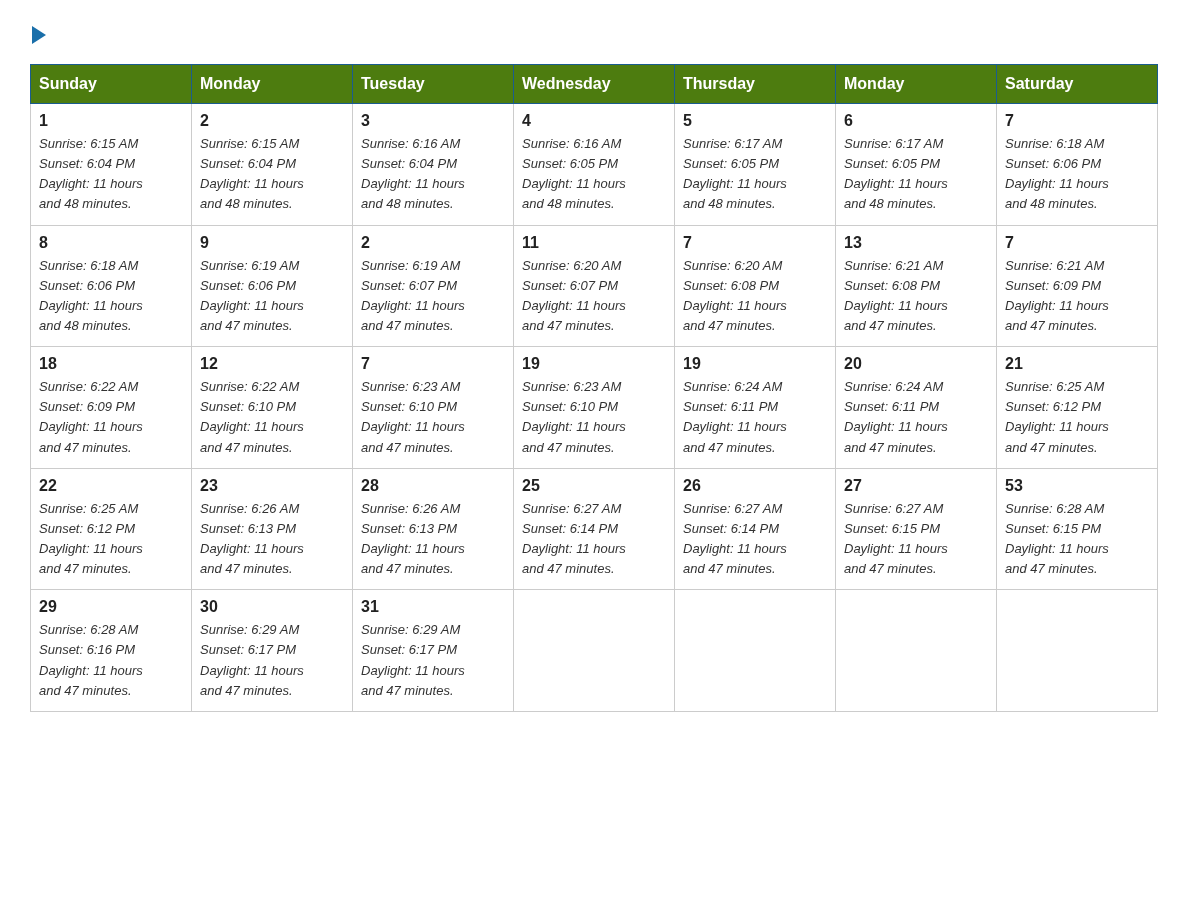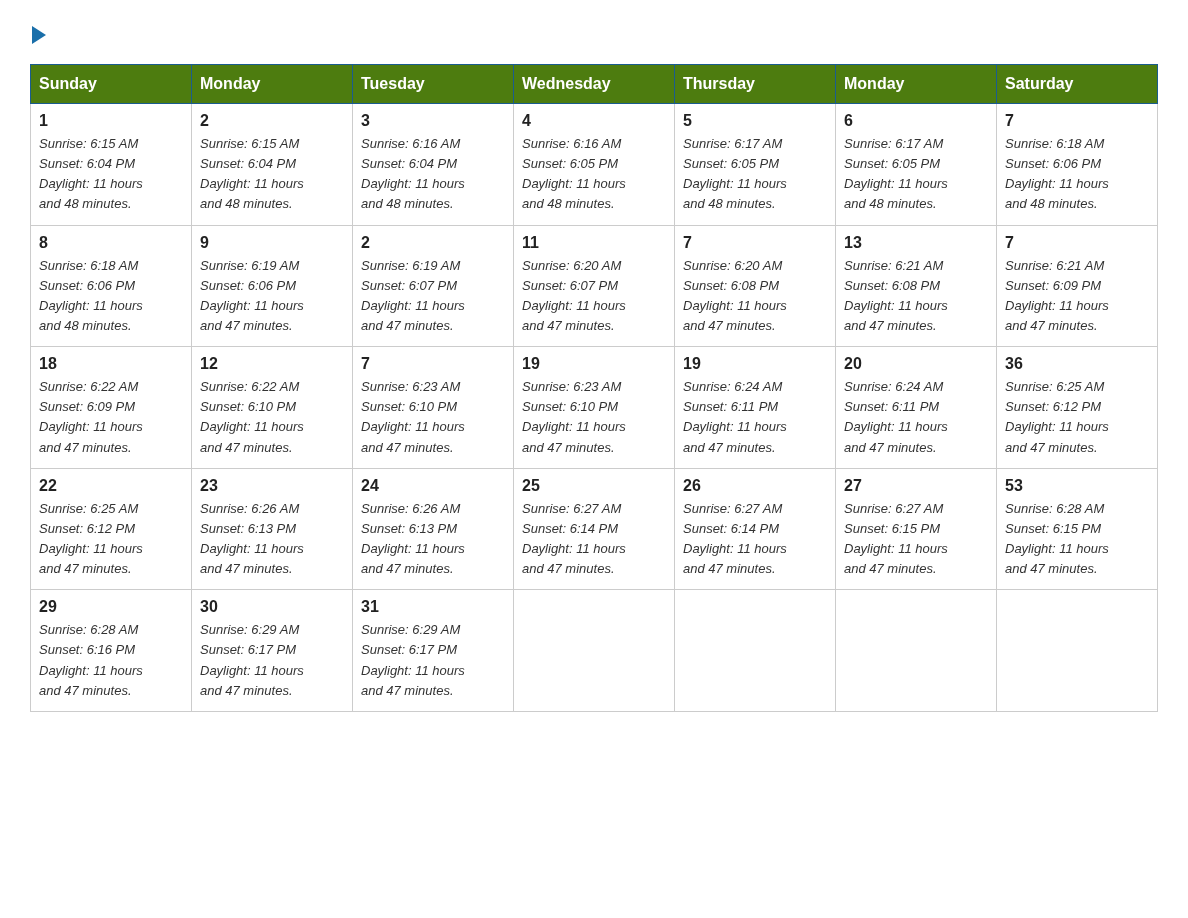--- a/index.html
+++ b/index.html
@@ -220,35 +220,35 @@
         </td>
         <td>
           <span class="day-number">19</span>
           <div class="day-info">Sunrise: 6:24 AM<br>Sunset: 6:11 PM<br>Daylight: 11 hours<br>and 47 minutes.</div>
         </td>
         <td>
           <span class="day-number">20</span>
           <div class="day-info">Sunrise: 6:24 AM<br>Sunset: 6:11 PM<br>Daylight: 11 hours<br>and 47 minutes.</div>
         </td>
         <td>
-          <span class="day-number">36</span>
+          <span class="day-number">21</span>
           <div class="day-info">Sunrise: 6:25 AM<br>Sunset: 6:12 PM<br>Daylight: 11 hours<br>and 47 minutes.</div>
         </td>
       </tr>
       <tr>
         <td>
           <span class="day-number">22</span>
           <div class="day-info">Sunrise: 6:25 AM<br>Sunset: 6:12 PM<br>Daylight: 11 hours<br>and 47 minutes.</div>
         </td>
         <td>
           <span class="day-number">23</span>
           <div class="day-info">Sunrise: 6:26 AM<br>Sunset: 6:13 PM<br>Daylight: 11 hours<br>and 47 minutes.</div>
         </td>
         <td>
-          <span class="day-number">24</span>
+          <span class="day-number">28</span>
           <div class="day-info">Sunrise: 6:26 AM<br>Sunset: 6:13 PM<br>Daylight: 11 hours<br>and 47 minutes.</div>
         </td>
         <td>
           <span class="day-number">25</span>
           <div class="day-info">Sunrise: 6:27 AM<br>Sunset: 6:14 PM<br>Daylight: 11 hours<br>and 47 minutes.</div>
         </td>
         <td>
           <span class="day-number">26</span>
           <div class="day-info">Sunrise: 6:27 AM<br>Sunset: 6:14 PM<br>Daylight: 11 hours<br>and 47 minutes.</div>
         </td>

